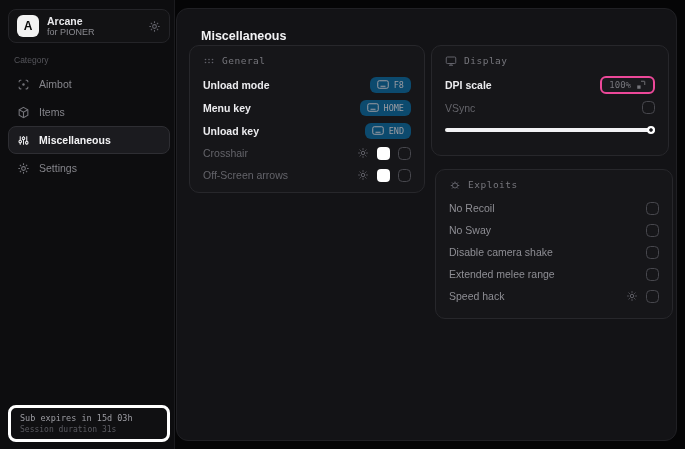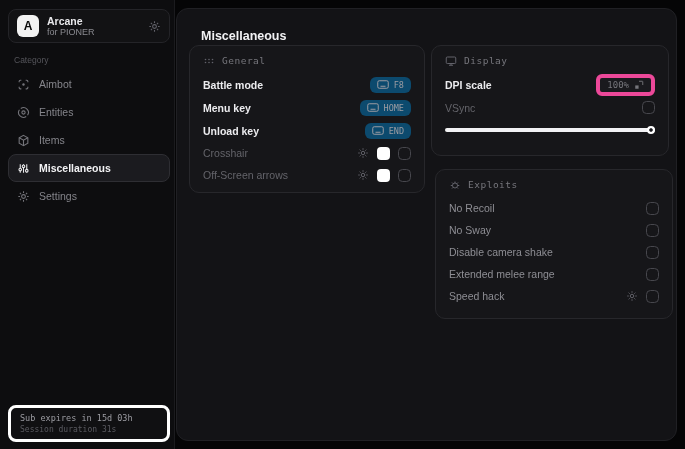--- a/index.html
+++ b/index.html
@@ -50,21 +50,21 @@
   .row { height:23px; display:flex; align-items:center; justify-content:space-between; }
   .row-s { height:22px; }
   .lbl { font-size:10.5px; color:#ececef; font-weight:bold; }
   .lbl.dim { color:#64646a; font-weight:normal; }
   .lbl.mid { color:#8e8e94; font-weight:normal; }
   .ctrls { display:flex; align-items:center; gap:8px; }
   .keybadge { display:inline-flex; align-items:center; gap:5px; background:#0c4a6e;
               border-radius:6px; padding:3px 7px; cursor:pointer;
               font-family:"DejaVu Sans Mono", monospace; font-size:8.5px; color:#9c9ca2; }
   .dpibadge { display:inline-flex; align-items:center; gap:5px; background:#1a1a1e;
-              border:4px solid #ec4899; border-radius:6px; padding:2px 7px; cursor:pointer;
+              border:2px solid #ec4899; border-radius:6px; padding:2px 7px; cursor:pointer;
               font-family:"DejaVu Sans Mono", monospace; font-size:9px; color:#76767c; }
   .checkbox { width:13px; height:13px; border:1.5px solid #47474d; border-radius:4.5px;
               background:transparent; cursor:pointer; flex:none; }
   .swatch { width:13px; height:13px; border-radius:4px; cursor:pointer; flex:none; }
   .value { font-family:"DejaVu Sans Mono", monospace; font-size:9.5px; color:#85858b; }
   .sliderwrap { position:relative; margin-top:7px; height:8px; cursor:pointer; }
   .slidertrack { position:absolute; left:0; right:0; top:2px; height:4px;
                  background:#f2f2f4; border-radius:3px; }
   .sliderknob { position:absolute; top:0; width:8px; height:8px; border-radius:50%;
                 background:#fff; border:2.5px solid #fff; box-shadow:inset 0 0 0 2px #1a1a1e; }
@@ -98,29 +98,20 @@
           <svg width="13" height="13" viewBox="0 0 24 24" fill="none" stroke="currentColor" stroke-width="2">
             <path d="M4 8V6a2 2 0 0 1 2-2h2M16 4h2a2 2 0 0 1 2 2v2M20 16v2a2 2 0 0 1-2 2h-2M8 20H6a2 2 0 0 1-2-2v-2"></path>
             <circle cx="12" cy="12" r="2.2" fill="currentColor" stroke="none"></circle>
           </svg>
         </span>
         <span>Aimbot</span>
       </div>
       <div class="navitem">
         <span class="icon">
           <svg width="13" height="13" viewBox="0 0 24 24" fill="none" stroke="currentColor" stroke-width="2">
-            <path d="M7 4.5A9 9 0 0 1 19.5 17M17 19.5A9 9 0 0 1 4.5 7"></path>
-            <circle cx="12" cy="12" r="3"></circle>
-          </svg>
-        </span>
-        <span>Entities</span>
-      </div>
-      <div class="navitem">
-        <span class="icon">
-          <svg width="13" height="13" viewBox="0 0 24 24" fill="none" stroke="currentColor" stroke-width="2">
             <path d="M12 2.5 20 7v10l-8 4.5L4 17V7z"></path>
             <path d="M4 7l8 4.5L20 7M12 11.5V21"></path>
           </svg>
         </span>
         <span>Items</span>
       </div>
       <div class="navitem sel">
         <span class="icon">
           <svg width="13" height="13" viewBox="0 0 24 24" fill="none" stroke="currentColor" stroke-width="2">
             <path d="M6 4v16M12 4v16M18 4v16"></path>
@@ -160,21 +151,21 @@
               <circle cx="19" cy="9" r="1.6"></circle>
             <circle cx="5" cy="15" r="1.6"></circle>
               <circle cx="12" cy="15" r="1.6"></circle>
               <circle cx="19" cy="15" r="1.6"></circle>
           </svg>
         </span>
         <span>General</span>
       </div>
 
       <div class="row">
-        <span class="lbl">Battle mode</span>
+        <span class="lbl">Unload mode</span>
         <span class="keybadge">
           <svg width="12" height="9" viewBox="0 0 24 18" fill="none" stroke="currentColor" stroke-width="2">
             <rect x="1.5" y="1.5" width="21" height="15" rx="3"></rect>
               <path d="M7 12.5h10"></path>
           </svg>
           <span>F8</span>
         </span>
       </div>
 
       <div class="row">

